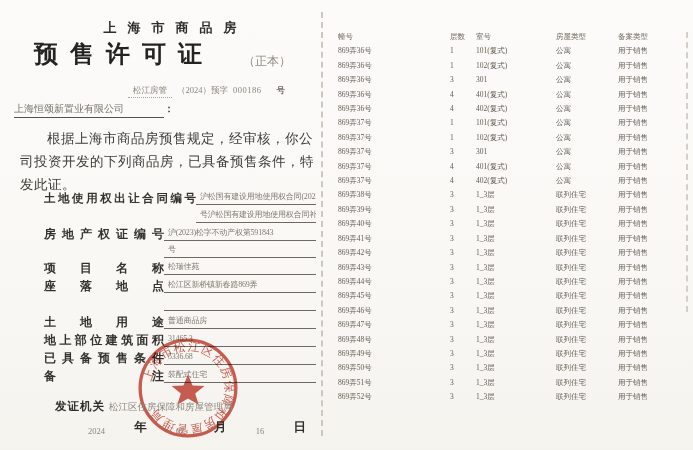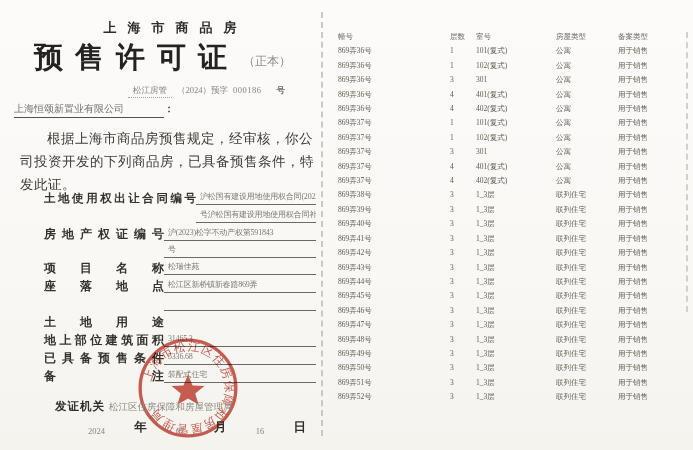--- a/index.html
+++ b/index.html
@@ -2,21 +2,21 @@
 <html><head>
 <meta charset="utf-8">
 <style>
   html,body{margin:0;padding:0;background:#e9e7e3;}
   .scan{position:relative;width:693px;height:450px;background:linear-gradient(180deg,#fcfbf9 0%,#faf8f5 60%,#f5f3ee 100%);
         font-family:"Liberation Serif","DejaVu Serif",serif;overflow:hidden;}
   
   .page-left{position:absolute;left:0;top:0;width:322px;height:450px;}
   .title-top{position:absolute;top:19px;left:55px;width:230px;text-align:center;font-size:13px;font-weight:bold;
              letter-spacing:11px;text-indent:11px;color:#2e2d2a;}
-  .title-main{position:absolute;top:38px;left:34px;font-size:29px;font-weight:bold;letter-spacing:12px;color:#242320;}
+  .title-main{position:absolute;top:38px;left:34px;font-size:24px;font-weight:bold;letter-spacing:12px;color:#242320;}
   .copy-label{position:absolute;top:53px;left:243px;font-size:12px;color:#908c84;}
   .permit-line{position:absolute;top:85px;left:128px;font-size:8.5px;color:#89857c;display:flex;gap:5px;align-items:baseline;white-space:nowrap;}
   .permit-line .agency{border-bottom:1px dotted #a7a39a;padding:0 5px;}
   .permit-line .pno{letter-spacing:.5px;}
   .permit-line .suffix{margin-left:10px;color:#6f6b63;font-weight:bold;}
   .company-line{position:absolute;top:102px;left:14px;font-size:10px;color:#76736b;}
   .company-line .company{display:inline-block;min-width:150px;border-bottom:1px solid #55524c;padding-bottom:1px;}
   .company-line .colon{color:#3c3a36;font-weight:bold;}
   .body-text{position:absolute;top:127px;left:20px;width:300px;margin:0;font-size:13.5px;line-height:23px;
              color:#3c3a36;font-weight:400;text-indent:2em;letter-spacing:.5px;}
@@ -95,20 +95,21 @@
       <span class="flabel">座落地点</span>
       <span class="fval">松江区新桥镇新春路869弄</span>
     </div>
     <div class="frow" style="top:296px">
       <span class="fspacer" style="width:120px"></span>
       <span class="fval"></span>
     </div>
 
     <div class="frow" style="top:314px">
       <span class="flabel">土地用途</span>
+      <span class="fval">普通商品房</span>
     </div>
 
     <div class="frow" style="top:332px">
       <span class="flabel">地上部位建筑面积</span>
       <span class="fval">31465.3</span>
     </div>
 
     <div class="frow" style="top:350px">
       <span class="flabel">已具备预售条件</span>
       <span class="fval">5336.68</span>

